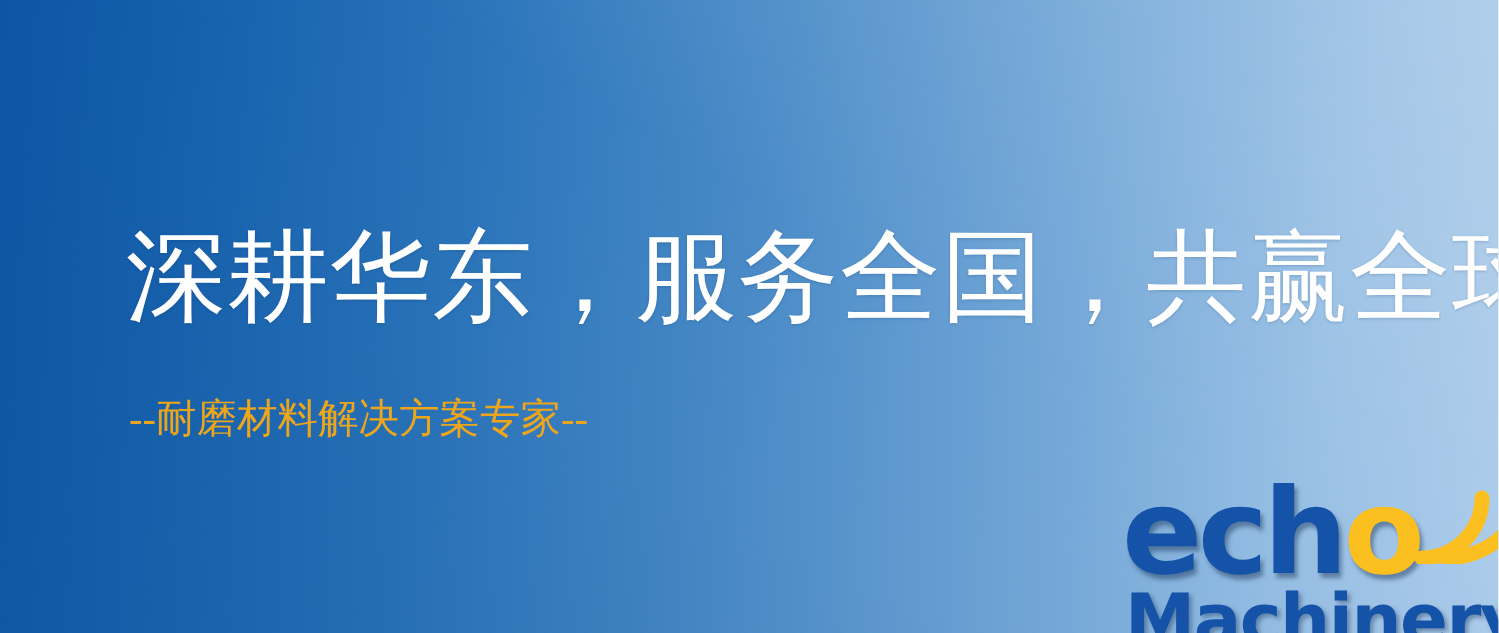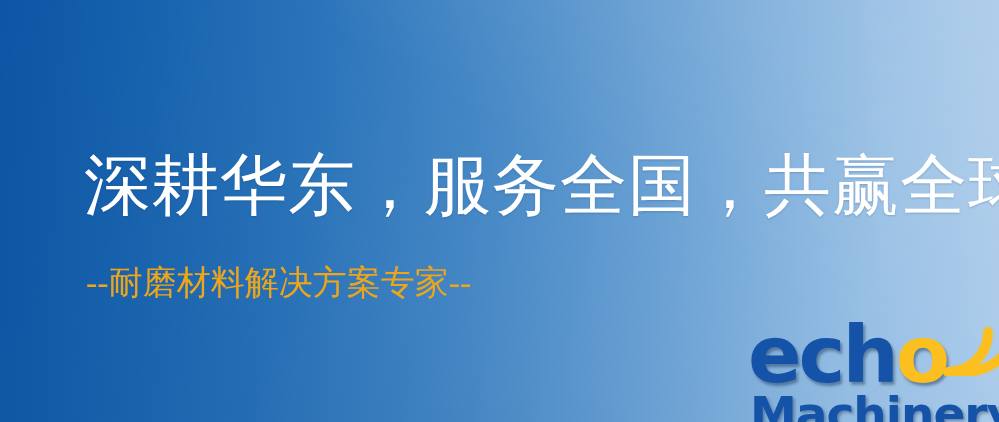--- a/index.html
+++ b/index.html
@@ -46,21 +46,21 @@
     white-space: nowrap;
     letter-spacing: 1px;
     text-shadow: 0 1px 2px rgba(10,50,100,0.22);
   }
 
   #subtitle {
     position: absolute;
     left: 86px;
     top: 266px;
     font-family: "Liberation Serif", "DejaVu Serif", serif;
-    font-size: 34px;
+    font-size: 27px;
     line-height: 1;
     color: #eda61c;
     white-space: nowrap;
     letter-spacing: 0px;
   }
 
   
   #logo {
     position: absolute;
     left: 748px;

